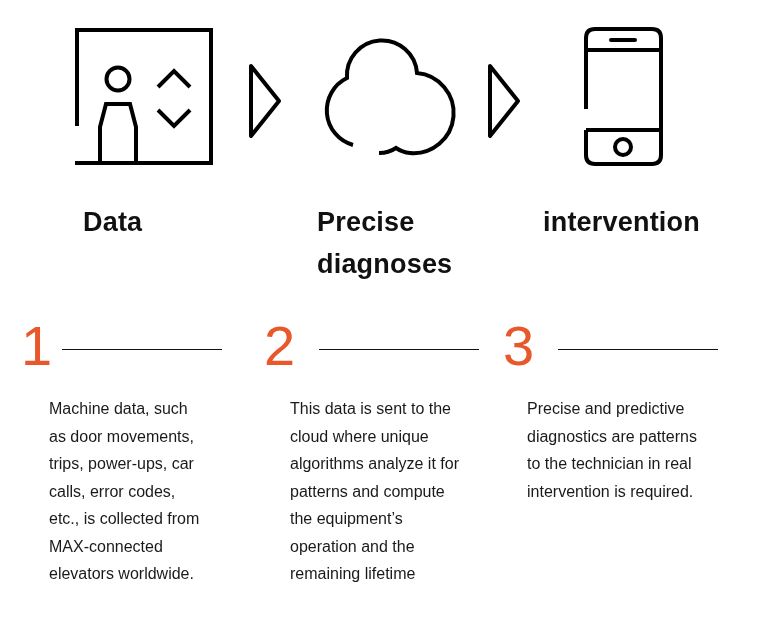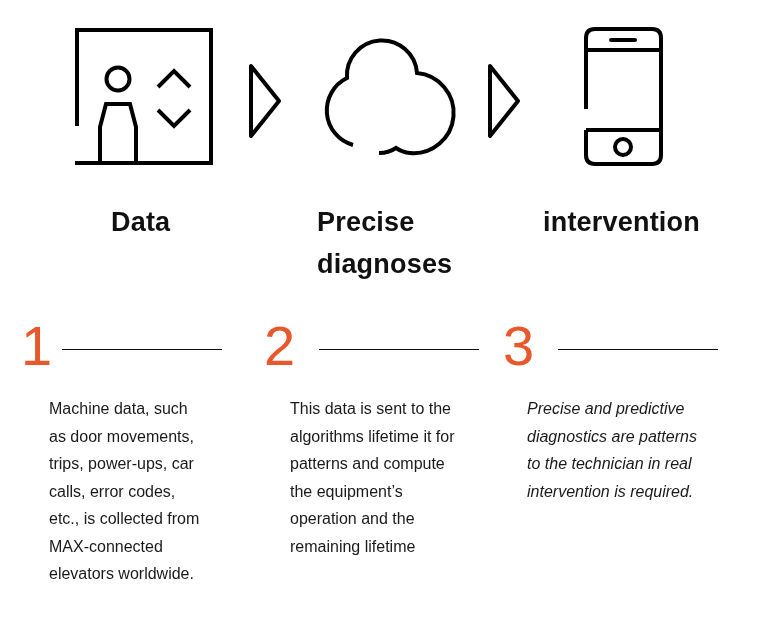--- a/index.html
+++ b/index.html
@@ -103,21 +103,21 @@
 
       <path d="M611 40 H635" stroke-linecap="round"></path>
 
       <path d="M586 130 H661"></path>
 
       <circle cx="623" cy="147" r="8"></circle>
     </g>
   </svg>
 </div>
 
-<h2 class="heading" style="left:83px;margin-left:28px;">
+<h2 class="heading" style="left:83px;">
   <span>Data</span>
 </h2>
 <h2 class="heading" style="left:317px;">
   <span>Precise</span>
   <span>diagnoses</span>
 </h2>
 <h2 class="heading" style="left:543px;">
   <span>intervention</span>
 </h2>
 
@@ -135,25 +135,26 @@
   <span>as door movements,</span>
   <span>trips, power-ups, car</span>
   <span>calls, error codes,</span>
   <span>etc., is collected from</span>
   <span>MAX-connected</span>
   <span>elevators worldwide.</span>
 </p>
 
 <p class="body-text" style="left:285px;">
   <span>This data is sent to the</span>
-  <span>algorithms lifetime it for</span>
+  <span>cloud where unique</span>
+  <span>algorithms analyze it for</span>
   <span>patterns and compute</span>
   <span>the equipment’s</span>
   <span>operation and the</span>
   <span>remaining lifetime</span>
 </p>
 
-<p class="body-text" style="left:522px;font-style:italic;">
+<p class="body-text" style="left:522px;">
   <span>Precise and predictive</span>
   <span>diagnostics are patterns</span>
   <span>to the technician in real</span>
   <span>intervention is required.</span>
 </p>
 
 </body></html>

